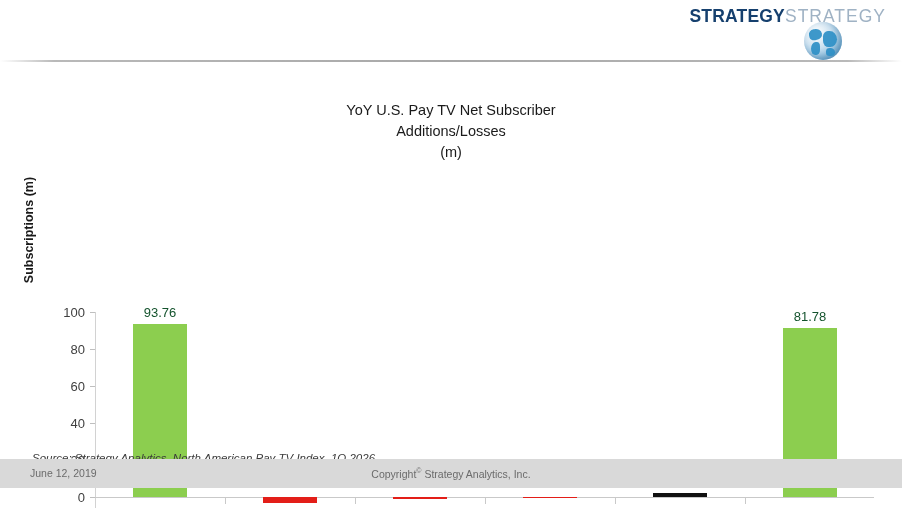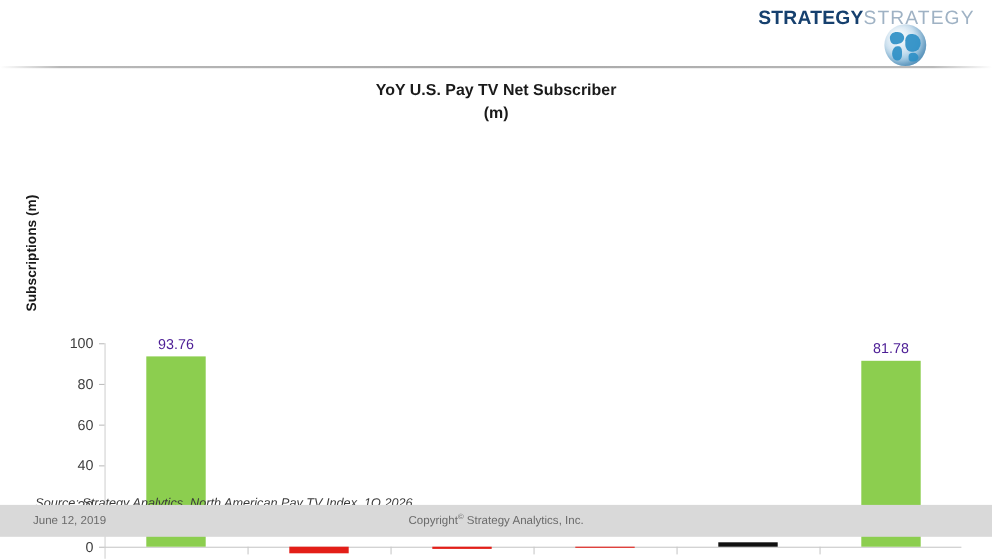--- a/index.html
+++ b/index.html
@@ -21,37 +21,37 @@
       radial-gradient(circle at 34% 30%, #ffffff 0%, #e9f2f8 18%, #cfe3f1 38%, #9cc8e4 62%, #5ba3d0 85%, #3f8cbd 100%);
     box-shadow:inset -3px -3px 6px rgba(40,90,130,.35);overflow:hidden;}
   #globe .land{position:absolute;background:#2e8fc6;border-radius:45% 55% 50% 40%;opacity:.92;}
   #globe .l1{left:5px;top:7px;width:13px;height:11px;transform:rotate(-12deg);}
   #globe .l2{left:7px;top:20px;width:9px;height:13px;border-radius:60% 40% 45% 55%;}
   #globe .l3{left:19px;top:9px;width:14px;height:16px;border-radius:40% 60% 55% 45%;}
   #globe .l4{left:22px;top:26px;width:9px;height:8px;}
   #header-rule{position:absolute;left:0;top:60px;width:902px;height:2px;
     background:linear-gradient(to right,#ffffff 0%, #b9b9b9 6%, #a8a8a8 50%, #b9b9b9 94%, #ffffff 100%);}
   
-  #chart-title{position:absolute;left:0;top:72px;width:902px;text-align:center;
-    font-size:14.5px;font-weight:bold;line-height:21px;color:#1a1a1a;}
+  #chart-title{position:absolute;left:0;top:100px;width:902px;text-align:center;
+    font-size:14.5px;font-weight:normal;line-height:21px;color:#1a1a1a;}
   
   #chart{position:absolute;left:0;top:150px;width:902px;height:300px;}
   #ylabel{position:absolute;left:22px;top:160px;width:160px;
     transform:rotate(-90deg);transform-origin:left top;
     font-size:12.5px;font-weight:bold;color:#1a1a1a;text-align:center;white-space:nowrap;}
   
   #plot{position:absolute;left:95px;top:162px;width:780px;height:222px;}
   .tick-label{position:absolute;right:0;font-size:13px;color:#3f3f3f;text-align:right;
     width:46px;transform:translateY(-50%);}
   .tick-mark{position:absolute;left:0;width:5px;height:1px;background:#bfbfbf;}
   #yaxis-line{position:absolute;left:0;top:0;width:1px;height:222px;background:#d2d2d2;}
   #zero-line{position:absolute;left:0;width:779px;height:1px;background:#c9c9c9;}
   .bar{position:absolute;}
   .catsep{position:absolute;width:1px;height:7px;background:#c9c9c9;}
-  .datalabel{position:absolute;font-size:13px;color:#4c1d95;text-align:center;
+  .datalabel{position:absolute;font-size:13px;color:#14532d;text-align:center;
     transform:translateX(-50%);white-space:nowrap;}
   
   #source{position:absolute;left:32px;top:452px;font-size:11.5px;font-style:italic;color:#3a3a3a;}
   
   #footer{position:absolute;left:0;top:459px;width:902px;height:29px;background:#d9d9d9;}
   #footer-date{position:absolute;left:30px;top:8px;font-size:10.5px;color:#6b6b6b;}
   #footer-copy{position:absolute;left:0;top:8px;width:902px;text-align:center;
     font-size:10.5px;color:#6b6b6b;}
   #footer-copy sup{font-size:7px;vertical-align:super;}
 </style>
@@ -68,20 +68,21 @@
     <span class="land l1"></span>
     <span class="land l2"></span>
     <span class="land l3"></span>
     <span class="land l4"></span>
   </div>
   <div id="header-rule"></div>
 </div>
 
 <div id="chart-title">
   <div>YoY U.S. Pay TV Net Subscriber</div>
+  <div>Additions/Losses</div>
   <div>(m)</div>
 </div>
 
 <div id="chart">
   <div id="ylabel">Subscriptions (m)</div>
   <div id="plot">
     <div id="yaxis-line"></div>
     <div id="zero-line" style="top: 185px;"></div>
 
   <div class="tick-label" style="top: 0px; right: 790px;">100</div>

